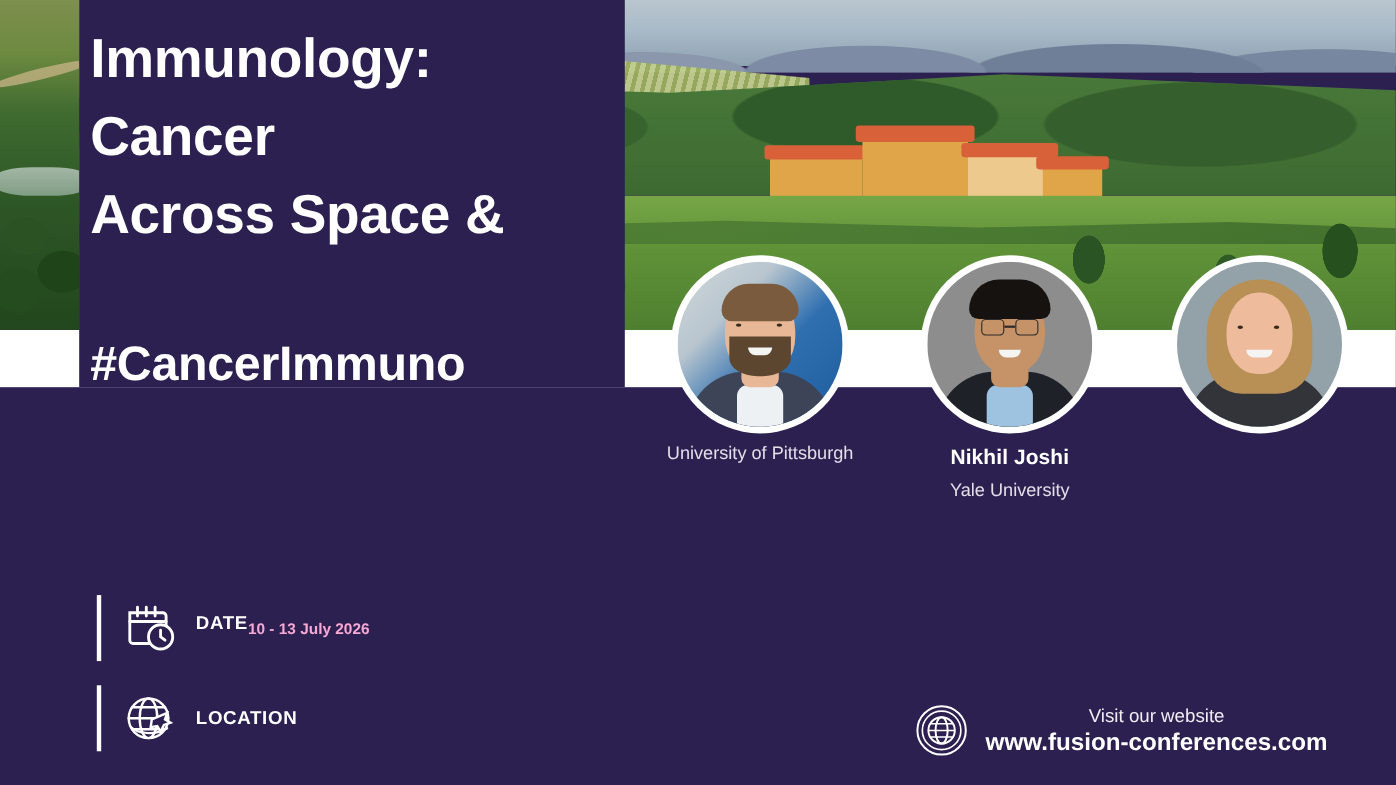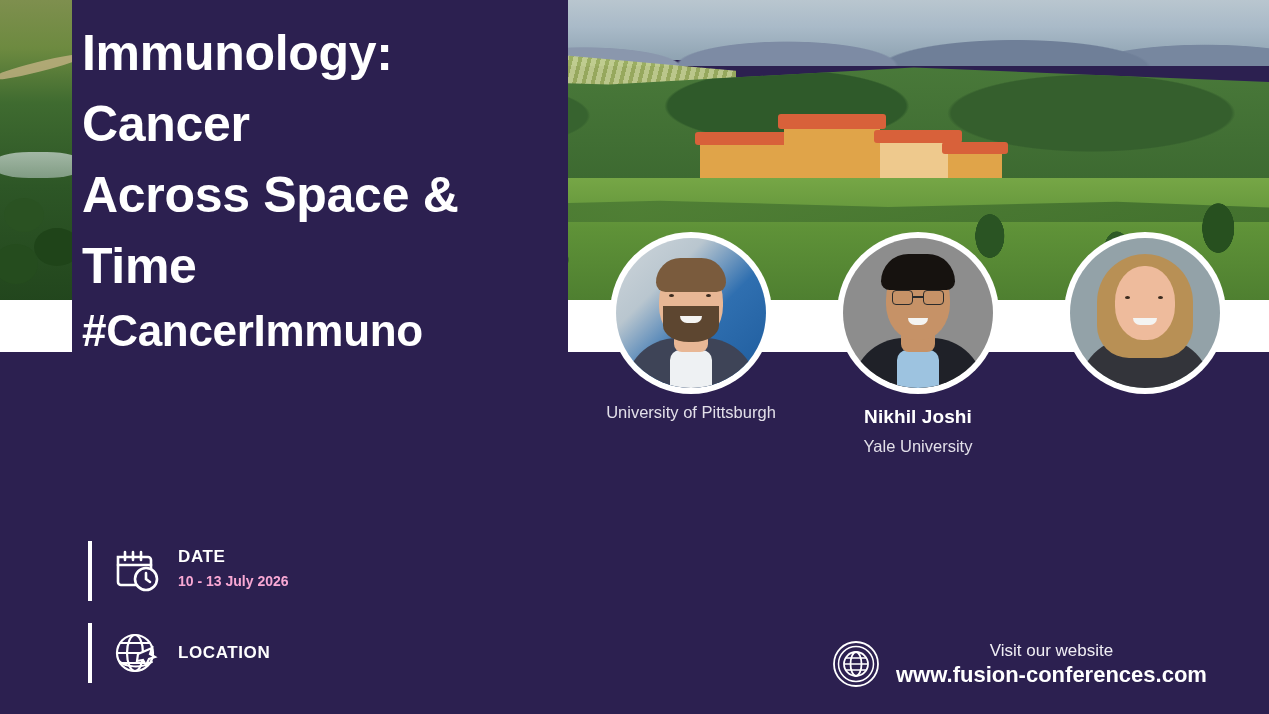--- a/index.html
+++ b/index.html
@@ -219,21 +219,21 @@
     color:#e2dfe9; font-size:16.5px; font-weight:normal;
     margin-top:9px;
   }
 
   
   .info-block{ position:absolute; display:flex; align-items:center; }
   .info-bar{
     width:4px; height:60px; background:#ffffff; margin-right:16px; flex:none;
   }
   .info-icon{ width:56px; height:56px; flex:none; margin-right:14px; }
-  .info-text{ display:flex; flex-direction:column; justify-content:center; }
+  .info-text{ display:flex; justify-content:center; }
   .info-label{
     color:#ffffff; font-size:17px; font-weight:bold;
     letter-spacing:.6px; line-height:20px;
   }
   .info-value{
     color:#f9a8d4; font-size:14px; font-weight:bold; line-height:27px; margin-top:1px;
   }
 
   
   .website{
@@ -293,21 +293,20 @@
     <div class="shrub" style="left:4px;  top:198px; width:40px; height:34px; background:#2a5222;"></div>
     <div class="shrub" style="left:34px; top:228px; width:46px; height:38px; background:#1f4419;"></div>
     <div class="shrub" style="left:-6px; top:244px; width:44px; height:40px; background:#254c1e;"></div>
   </div>
 </div>
 
 <div class="title-panel">
   <div class="title-line">Immunology:</div>
   <div class="title-line">Cancer</div>
   <div class="title-line">Across Space &amp;</div>
-  <div class="title-line">Time</div>
 </div>
 
 <div class="white-band"></div>
 <div class="band-purple-left"></div>
 <div class="hashtag">#CancerImmuno</div>
 
 <div class="speakers">
 
   <div class="speaker" style="left:3px;">
     <div class="portrait-ring">

